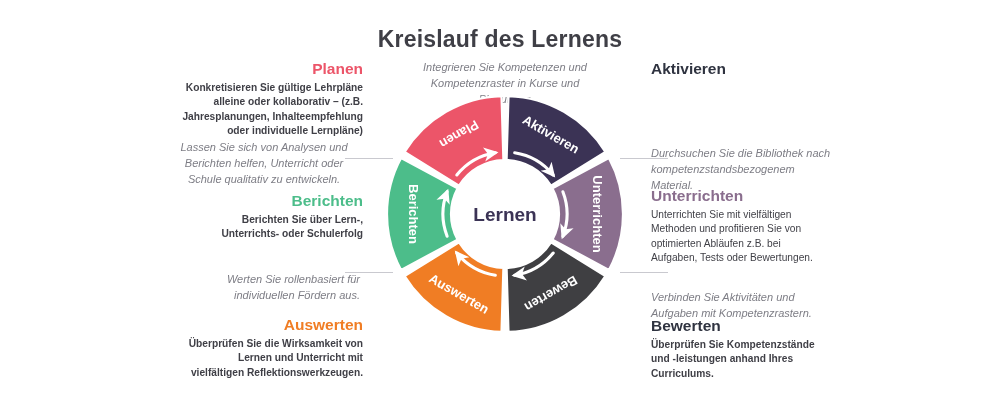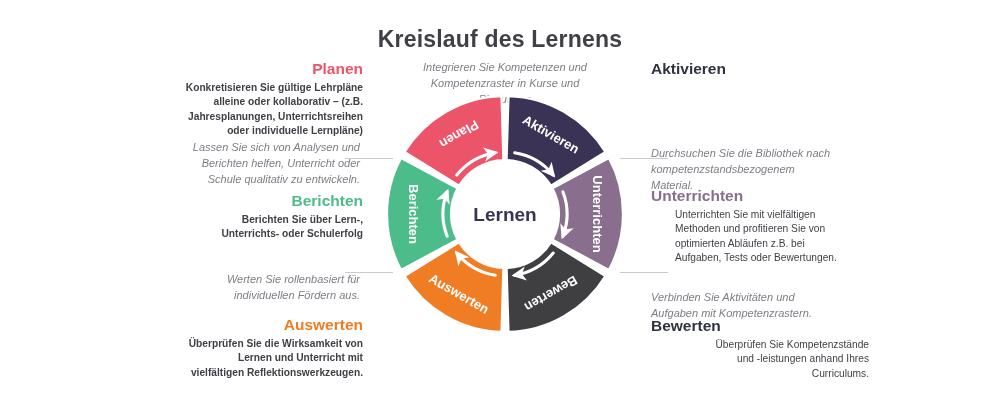--- a/index.html
+++ b/index.html
@@ -55,25 +55,25 @@
 
   <div class="conn" style="left:345px; top:158px; width:48px;"></div>
   <div class="conn" style="left:345px; top:272px; width:48px;"></div>
   <div class="conn" style="left:620px; top:158px; width:48px;"></div>
   <div class="conn" style="left:620px; top:272px; width:48px;"></div>
 
   <div class="block left" style="left:148px; top:60px; width:215px;">
     <div class="blk-head" style="color:#ec5569;">Planen</div>
     <div class="blk-body" style="white-space:pre-line;">Konkretisieren Sie gültige Lehrpläne
 alleine oder kollaborativ – (z.B.
-Jahresplanungen,  Unterrichtsreihen
+Jahresplanungen,  Inhalteempfehlung
 oder individuelle Lernpläne)</div>
   </div>
 
-  <div class="note left" style="left:168px; top:140px; width:192px; white-space:pre-line;">Lassen Sie sich von Analysen und
+  <div class="note left" style="left:168px; top:140px; width:192px; white-space:pre-line;text-align:center;">Lassen Sie sich von Analysen und
 Berichten helfen, Unterricht oder
 Schule qualitativ zu entwickeln.</div>
 
   <div class="block left" style="left:160px; top:192px; width:203px;">
     <div class="blk-head" style="color:#4cbd8a;">Berichten</div>
     <div class="blk-body" style="white-space:pre-line;">Berichten Sie über Lern-,
 Unterrichts- oder Schulerfolg</div>
   </div>
 
   <div class="note left" style="left:180px; top:272px; width:180px; white-space:pre-line;">Werten Sie rollenbasiert für
@@ -93,32 +93,32 @@
   <div class="block right" style="left:651px; top:60px; width:220px;">
     <div class="blk-head" style="color:#2f3340;">Aktivieren</div>
   </div>
 
   <div class="note right" style="left:651px; top:146px; width:196px; white-space:pre-line;">Durchsuchen Sie die Bibliothek nach
 kompetenzstandsbezogenem
 Material.</div>
 
   <div class="block right" style="left:651px; top:187px; width:224px;">
     <div class="blk-head" style="color:#8a6e8e;">Unterrichten</div>
-    <div class="blk-body" style="font-weight:normal; white-space:pre-line;margin-left:24px;">Unterrichten Sie mit vielfältigen
+    <div class="blk-body" style="font-weight:normal; white-space:pre-line;">Unterrichten Sie mit vielfältigen
 Methoden und profitieren Sie von
 optimierten Abläufen z.B. bei
 Aufgaben, Tests oder Bewertungen.</div>
   </div>
 
   <div class="note right" style="left:651px; top:278px; width:200px; white-space:pre-line;margin-top:12px;">Verbinden Sie Aktivitäten und
 Aufgaben mit Kompetenzrastern.</div>
 
   <div class="block right" style="left:651px; top:317px; width:218px;">
     <div class="blk-head" style="color:#2f3340;">Bewerten</div>
-    <div class="blk-body" style="font-weight:normal; white-space:pre-line;text-align:right;">Überprüfen Sie Kompetenzstände
+    <div class="blk-body" style="font-weight:bold; white-space:pre-line;">Überprüfen Sie Kompetenzstände
 und -leistungen anhand Ihres
 Curriculums.</div>
   </div>
 
   <div id="wheel">
     <svg viewBox="0 0 234 252" xmlns="http://www.w3.org/2000/svg">
       <defs>
 
         <marker id="ah" viewBox="0 0 10 10" refX="7" refY="5" markerWidth="5.2" markerHeight="5.2" orient="auto-start-reverse">
           <path d="M0,0.6 L9,5 L0,9.4 L2.4,5 Z" fill="#ffffff"></path>

